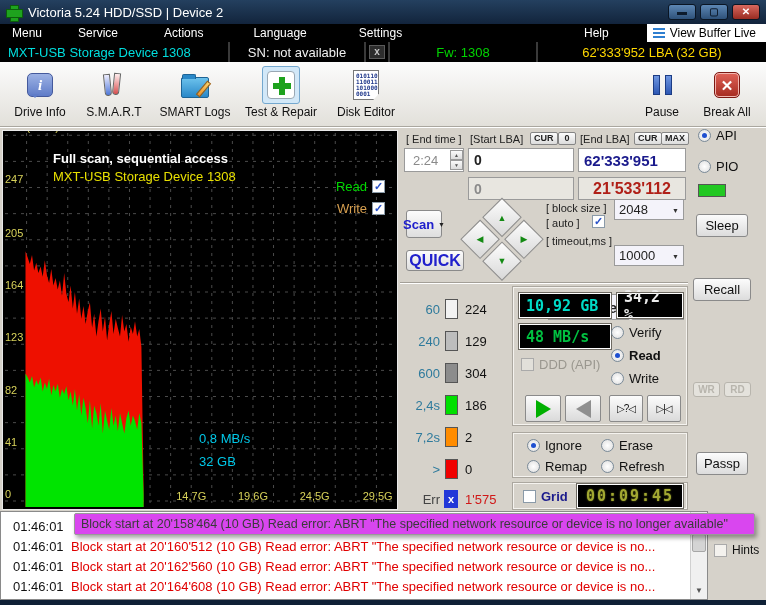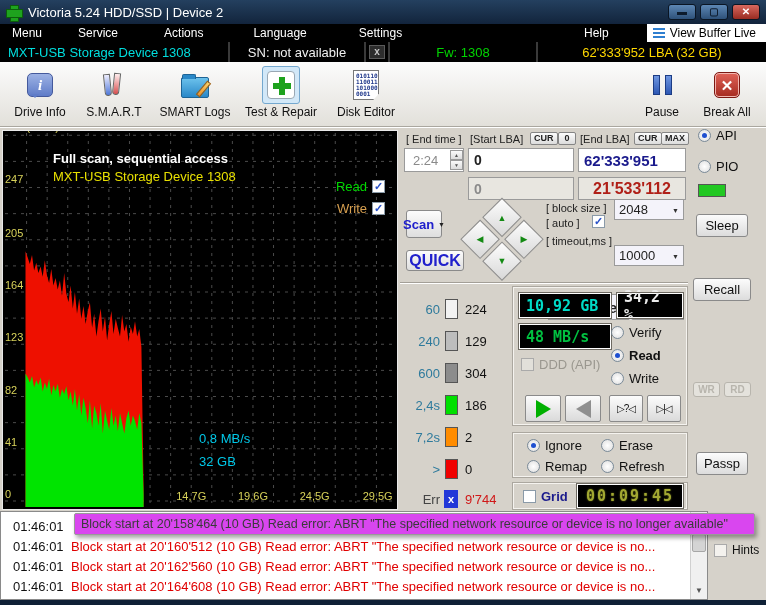--- a/index.html
+++ b/index.html
@@ -396,21 +396,21 @@
         <span class="legend-count">2</span>
       </div>
       <div class="legend-row" style="top:330px;">
         <span class="legend-lab">&gt;</span>
         <span class="legend-block" style="background: rgb(240, 0, 0);"></span>
         <span class="legend-count">0</span>
       </div>
       <div class="legend-row" style="top:360px;">
         <span class="legend-lab" style="color:#444;">Err</span>
         <span class="err-ic">x</span>
-        <span class="legend-count red">9'744</span>
+        <span class="legend-count red">1'575</span>
       </div>
 
       <div class="abs group" style="left:112px;top:158px;width:176px;height:140px;">
         <span class="abs lcd" style="left:6px;top:6px;width:92px;height:25px;color:#00dcc8;">10,92 GB</span>
         <span class="abs lcd" style="left:104px;top:6px;width:66px;height:25px;color:#ececec;justify-content:flex-end;">34,2  %</span>
         <span class="abs lcd" style="left:6px;top:37px;width:92px;height:25px;color:#00c040;padding-left:6px;">48 MB/s</span>
         <span class="abs radio-row" style="left:8px;top:70px;color:#9a978f;">
           <span class="chk dis"></span>
           <span>DDD (API)</span>
         </span>

